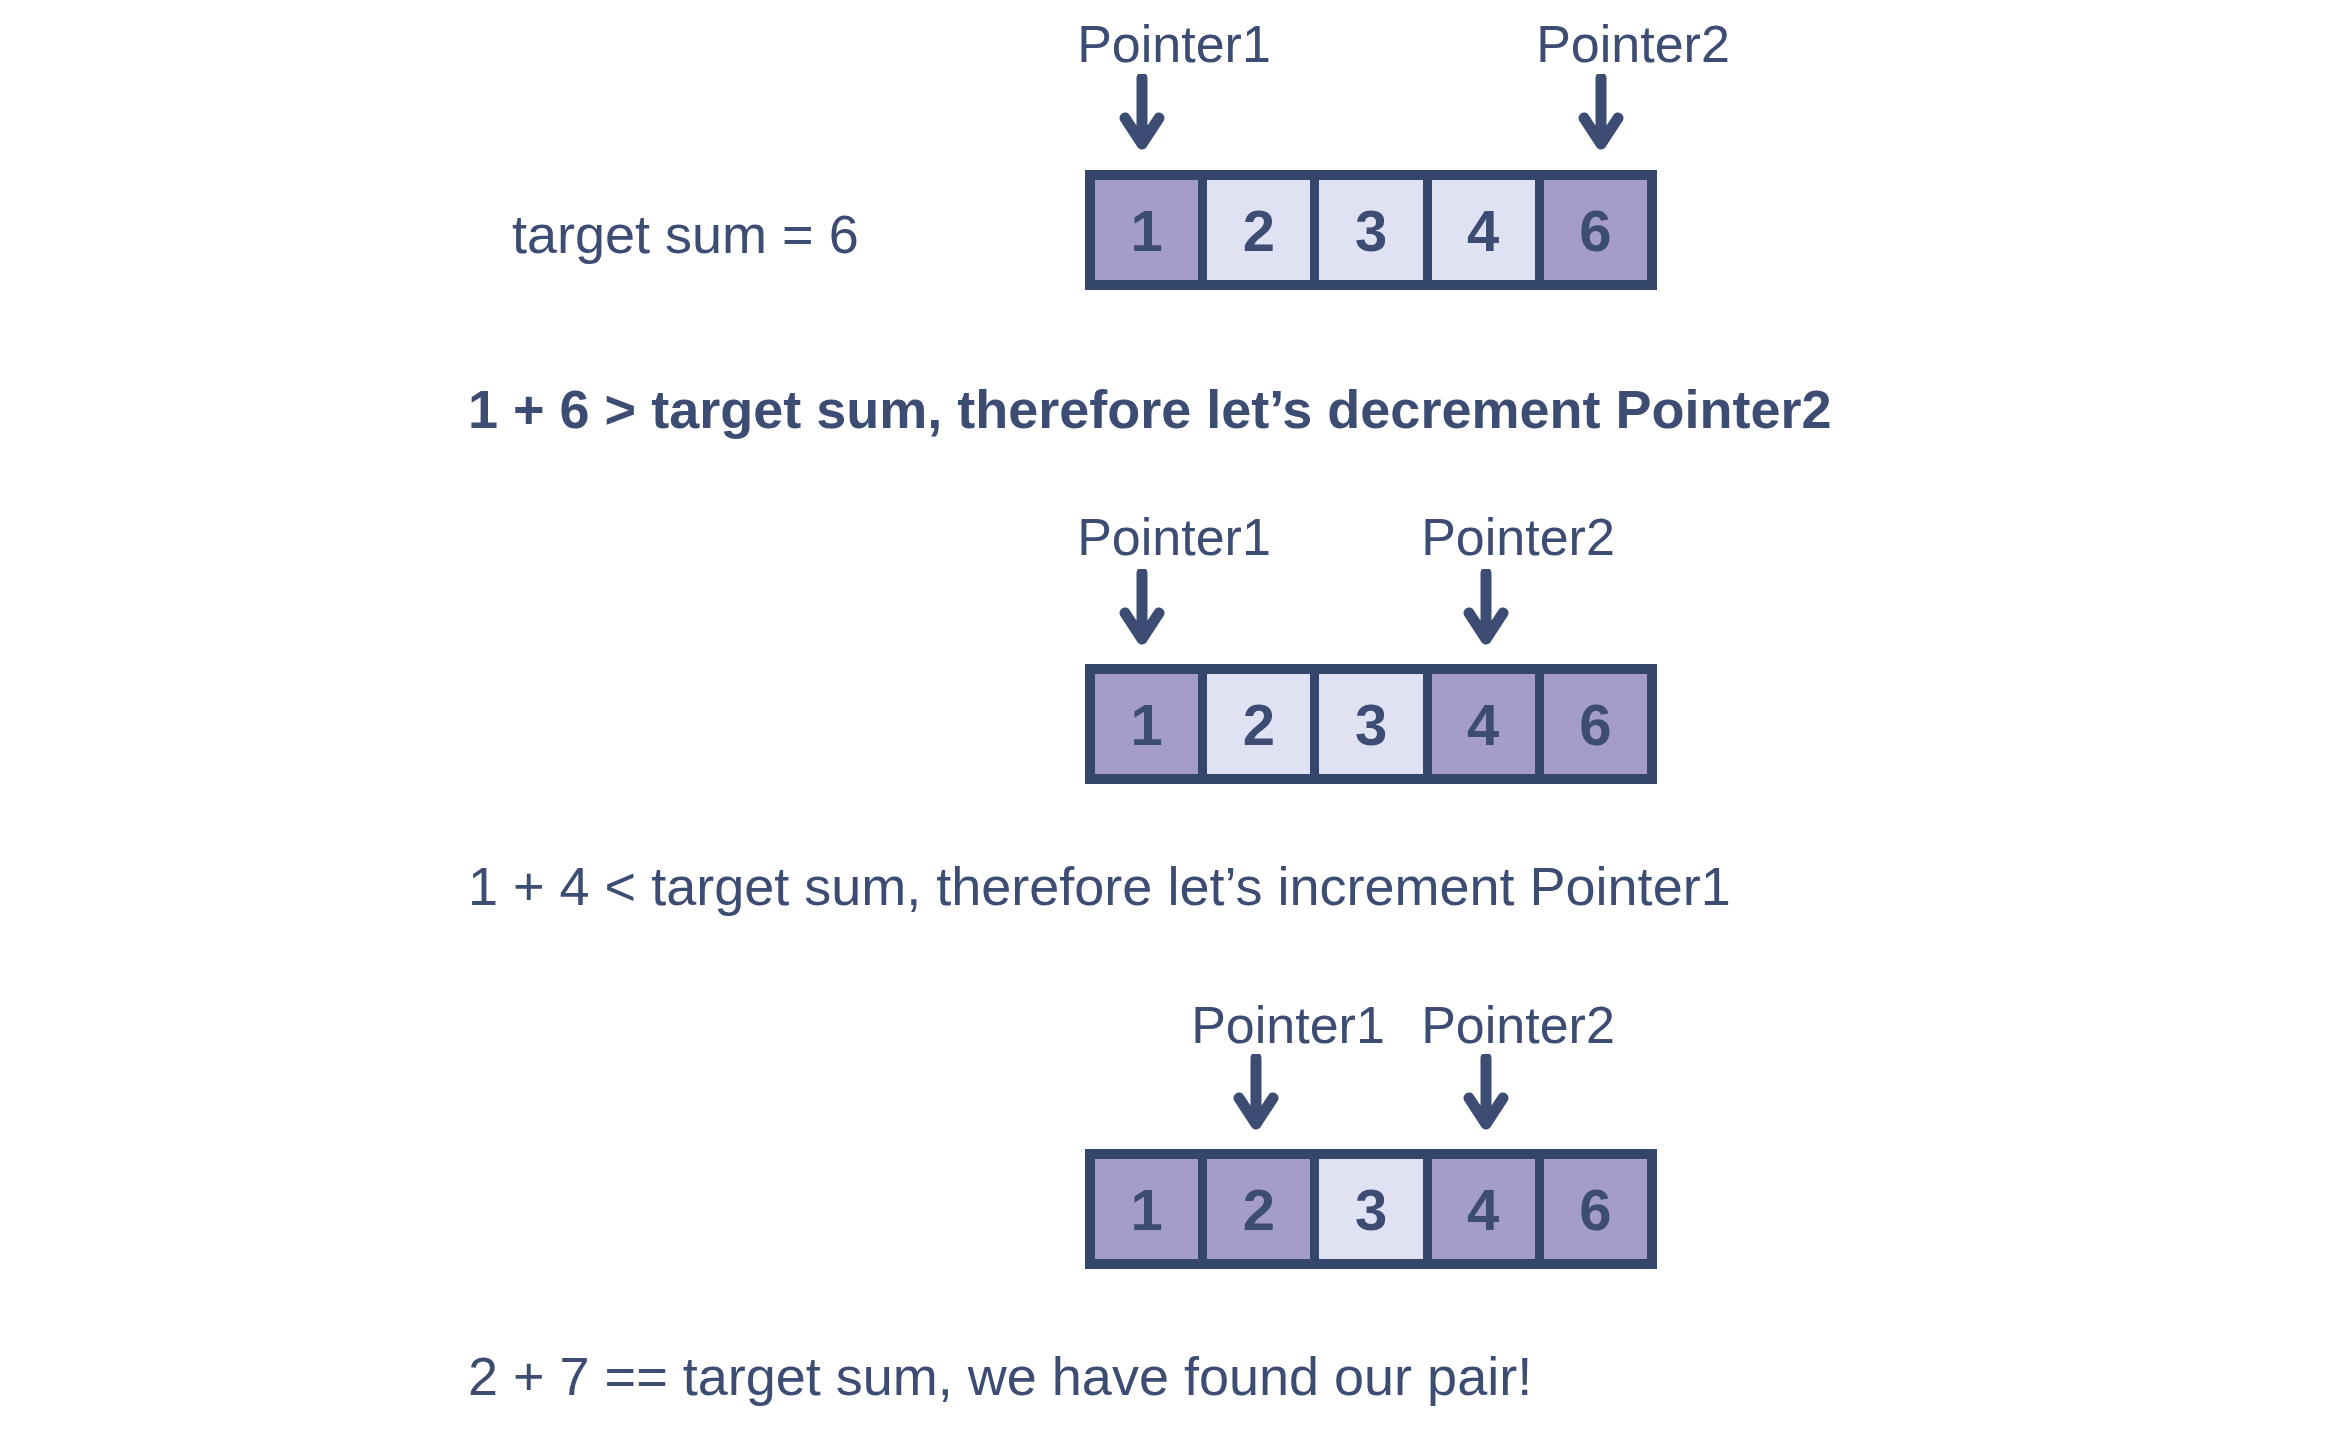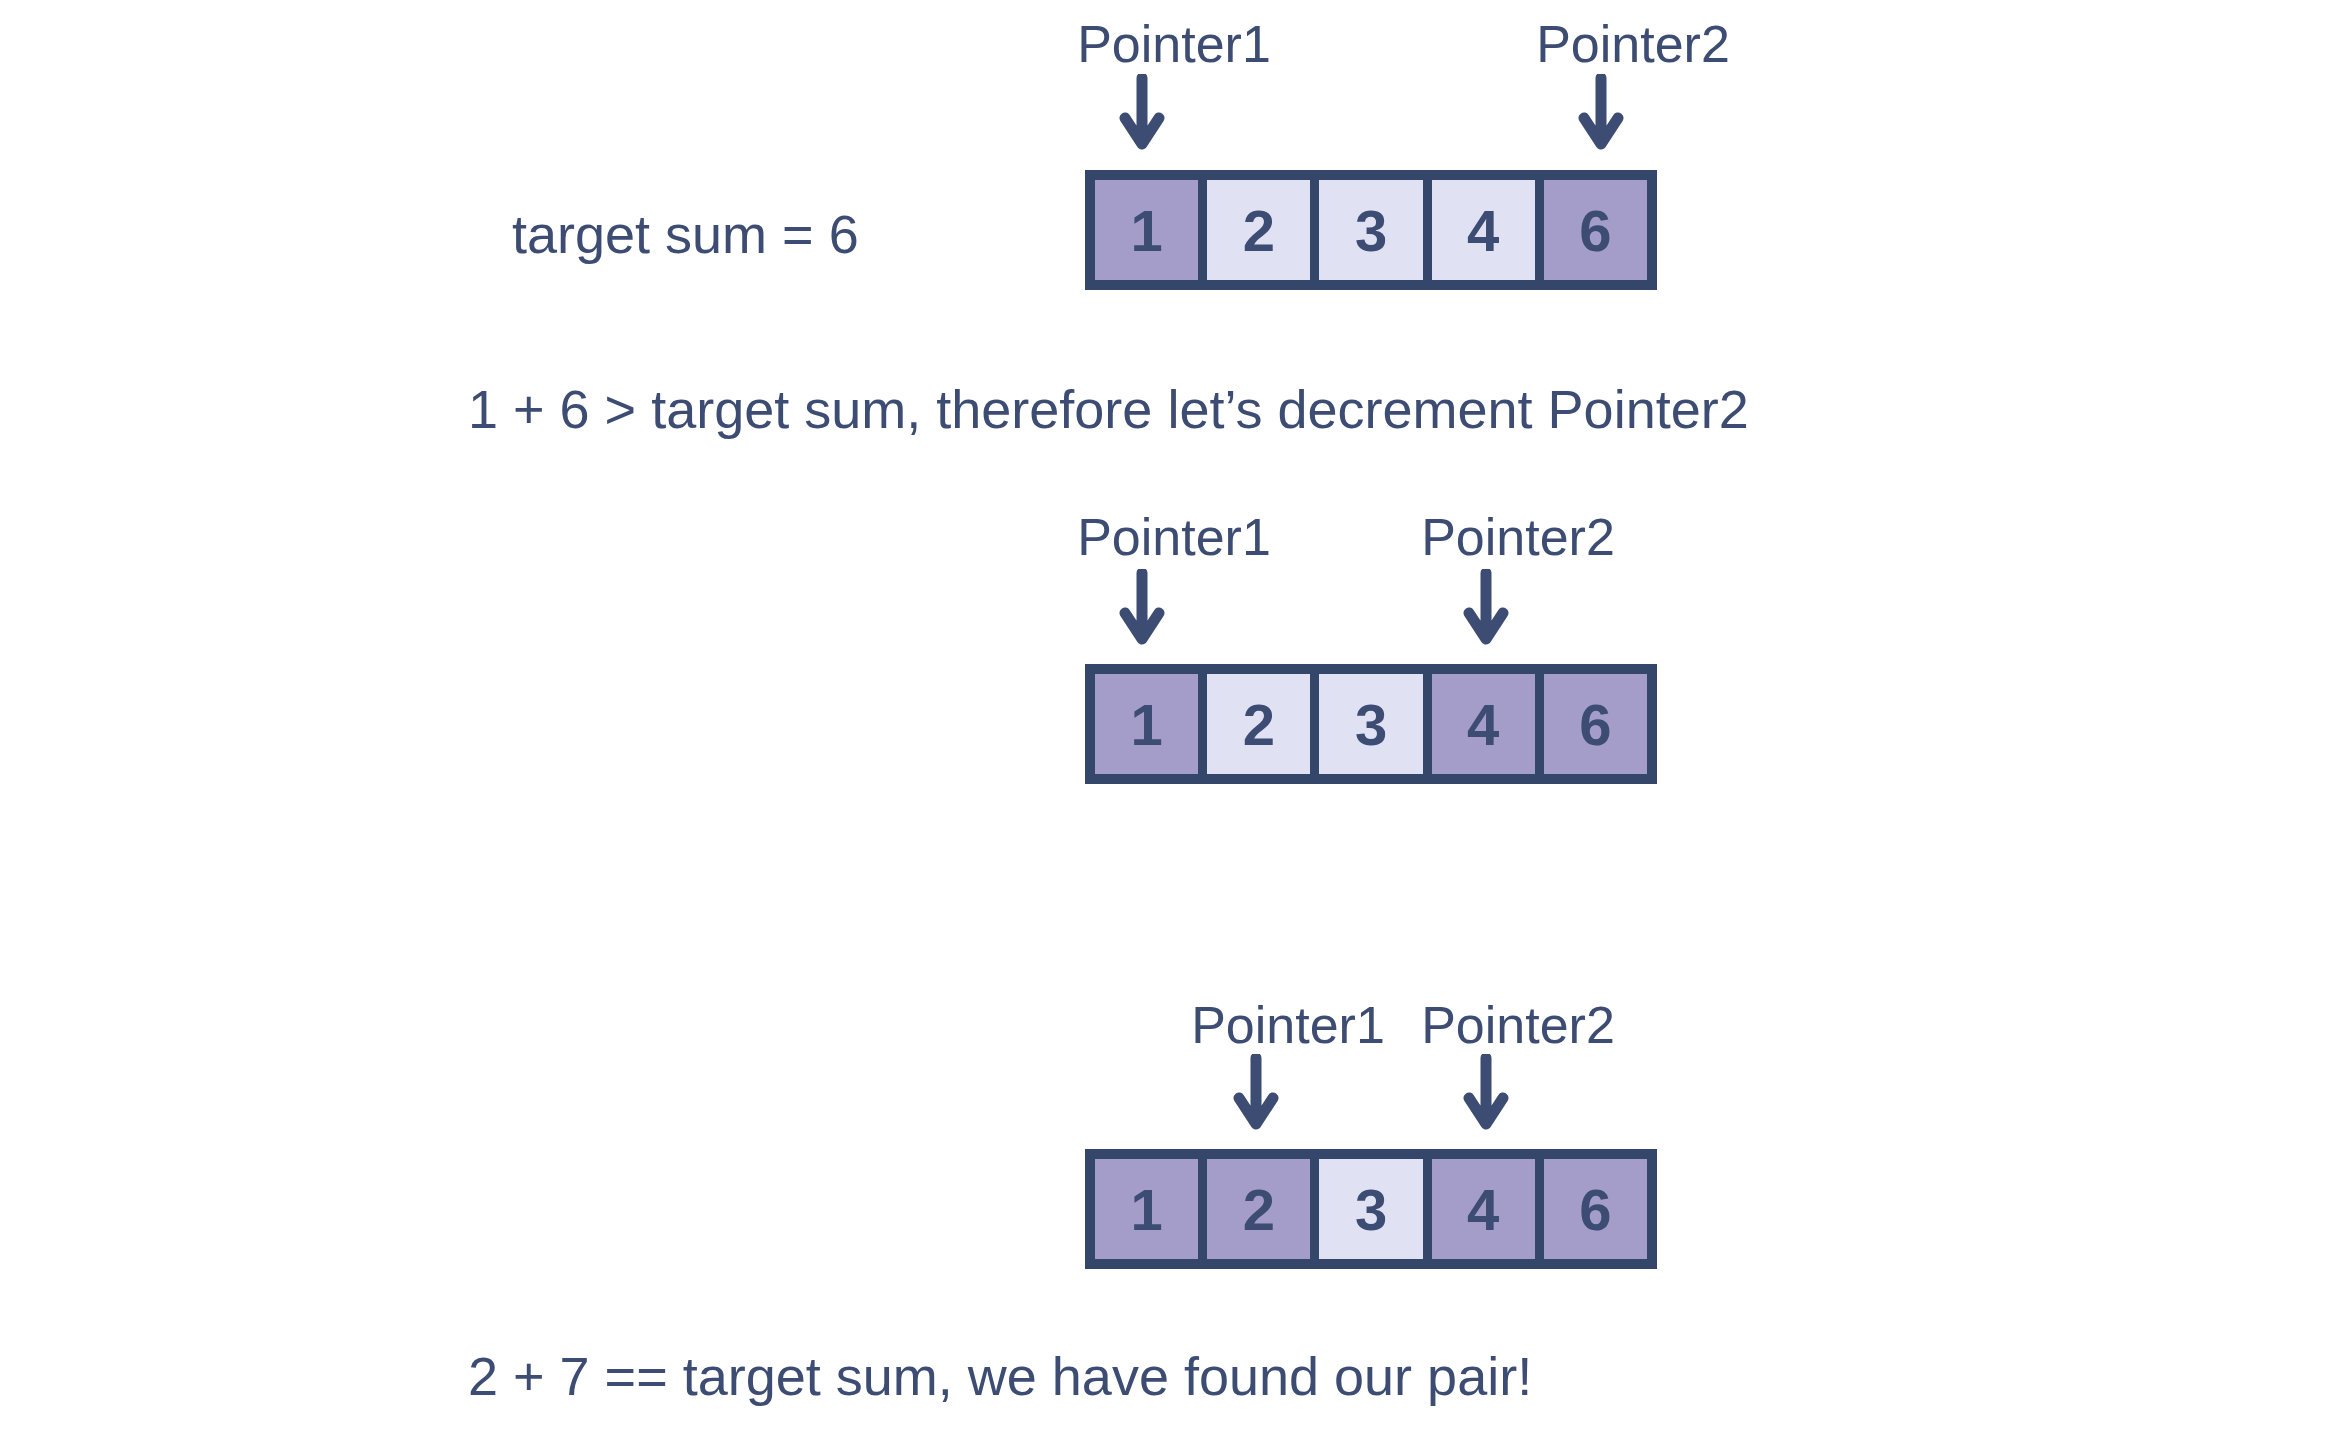--- a/index.html
+++ b/index.html
@@ -71,21 +71,21 @@
     line-height: 1.1;
     white-space: nowrap;
     color: var(--navy);
   }
   
   .s1-l1 { left: 1142px; top: 18px; }
   .s1-l2 { left: 1601px; top: 18px; }
   .s1-a1 { left: 1142px; top: 74px; }
   .s1-a2 { left: 1601px; top: 74px; }
   .s1-array { top: 170px; }
-  .s1-cap { top: 380px; }
+  .s1-cap { top: 380px; font-weight: bold; }
   
   .s2-l1 { left: 1142px; top: 511px; }
   .s2-l2 { left: 1486px; top: 511px; }
   .s2-a1 { left: 1142px; top: 569px; }
   .s2-a2 { left: 1486px; top: 569px; }
   .s2-array { top: 664px; }
   .s2-cap { top: 857px; }
   
   .s3-l1 { left: 1256px; top: 999px; }
   .s3-l2 { left: 1486px; top: 999px; }
@@ -126,20 +126,21 @@
   <svg class="arrow s2-a2" width="46" height="76" viewBox="0 0 46 76">
     <path d="M23 4 L23 68 M6 44 L23 70 L40 44" fill="none" stroke="#3d4c73" stroke-width="11" stroke-linecap="round" stroke-linejoin="round"></path>
   </svg>
   <div class="array s2-array">
     <div class="cell" data-variant="highlight">1</div>
     <div class="cell" data-variant="normal">2</div>
     <div class="cell" data-variant="normal">3</div>
     <div class="cell" data-variant="highlight">4</div>
     <div class="cell" data-variant="highlight">6</div>
   </div>
+  <p class="caption s2-cap">1 + 4 &lt; target sum, therefore let’s increment Pointer1</p>
 
   <div class="plabel s3-l1">Pointer1</div>
   <div class="plabel s3-l2">Pointer2</div>
   <svg class="arrow s3-a1" width="46" height="76" viewBox="0 0 46 76">
     <path d="M23 4 L23 68 M6 44 L23 70 L40 44" fill="none" stroke="#3d4c73" stroke-width="11" stroke-linecap="round" stroke-linejoin="round"></path>
   </svg>
   <svg class="arrow s3-a2" width="46" height="76" viewBox="0 0 46 76">
     <path d="M23 4 L23 68 M6 44 L23 70 L40 44" fill="none" stroke="#3d4c73" stroke-width="11" stroke-linecap="round" stroke-linejoin="round"></path>
   </svg>
   <div class="array s3-array">

